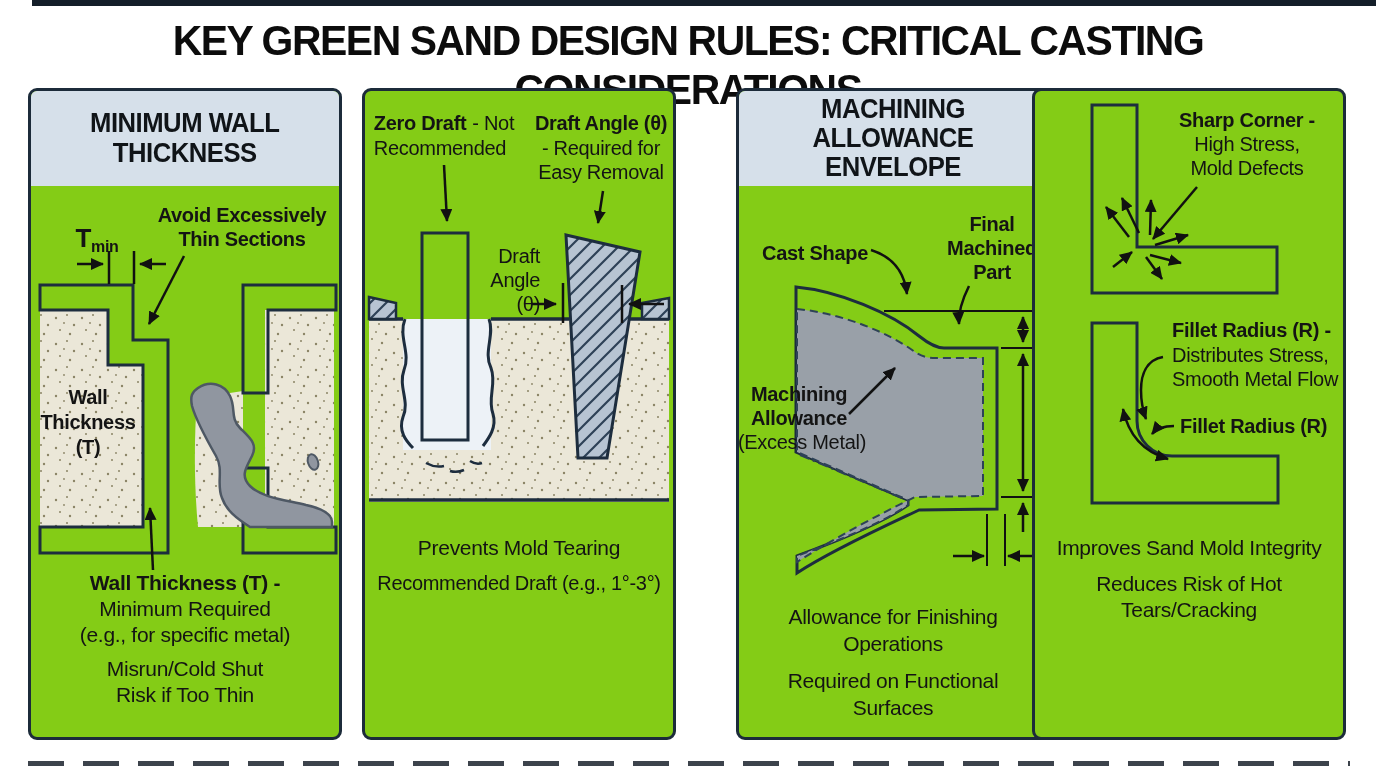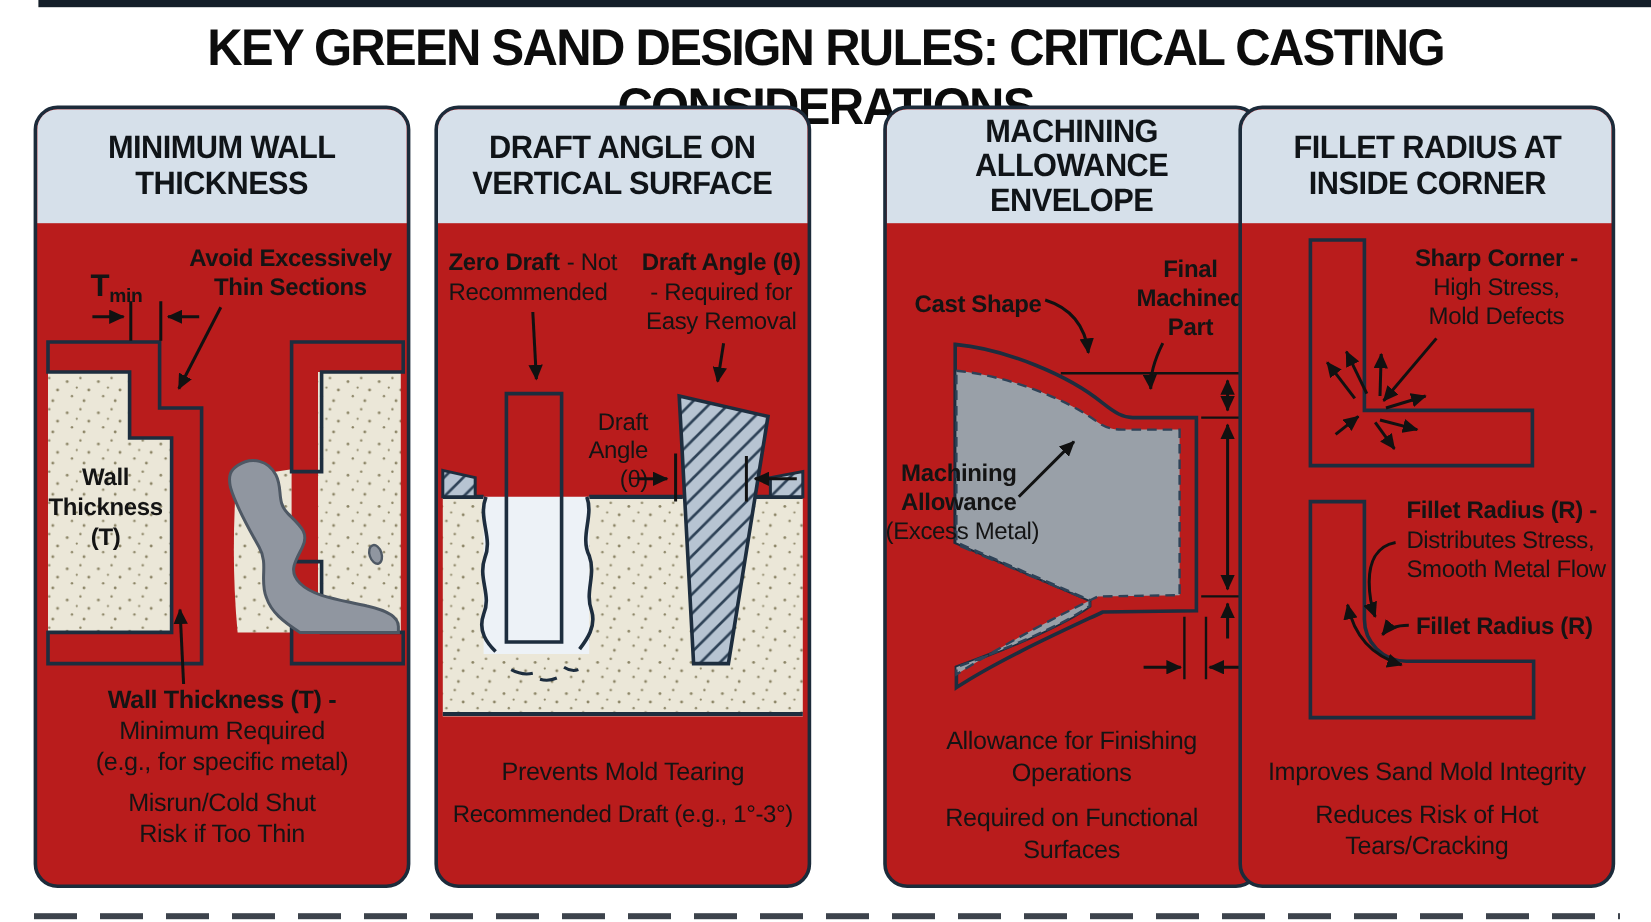--- a/index.html
+++ b/index.html
@@ -5,21 +5,21 @@
   html,body{margin:0;padding:0}
   body{width:1376px;height:768px;position:relative;overflow:hidden;background:#ffffff;
        font-family:"Liberation Sans",sans-serif}
   .topbar{position:absolute;left:32px;top:0;width:1344px;height:6px;background:#141e29}
   .bottomdash{position:absolute;left:28px;top:761px;width:1322px;height:5px;
        background:repeating-linear-gradient(90deg,#1a222c 0 36px,transparent 36px 55px);opacity:.85}
   .title{position:absolute;top:16px;left:0;width:100%;text-align:center;
        font-size:43px;font-weight:700;letter-spacing:-1.5px;color:#0c0c0c}
   .title>span{display:inline-block;transform:scaleX(.95)}
   .panel{position:absolute;top:88px;width:308px;height:646px;border:3px solid #1c2b3a;
-       border-radius:20px;background:#b91c1c;overflow:hidden;box-sizing:content-box}
+       border-radius:9px;background:#84cc16;overflow:hidden;box-sizing:content-box}
   #pa{left:28px}#pb{left:362px}#pc{left:736px}#pd{left:1032px}
   .ph{height:95px;background:#d6e0ea;display:flex;align-items:center;justify-content:center;
       text-align:center;font-size:27px;font-weight:700;line-height:1.08;letter-spacing:-0.5px;color:#101418}
   .ph>div{transform:scaleX(.95)}
   svg{display:block}
   svg text{font-family:"Liberation Sans",sans-serif;fill:#141414;letter-spacing:-0.3px}
   .b{font-weight:700}
   .s16{font-size:16px}.s20{font-size:20px}.s21{font-size:21px}.s26{font-size:26px}
   .ol{stroke:#1d2d3e;stroke-width:3;fill:none}
   .dim{stroke:#111;stroke-width:2.5;fill:none}
@@ -97,24 +97,20 @@
       <text x="185" y="590" text-anchor="middle" class="s21 b">Wall Thickness (T) -</text>
       <text x="185" y="616" text-anchor="middle" class="s21">Minimum Required</text>
       <text x="185" y="642" text-anchor="middle" class="s21">(e.g., for specific metal)</text>
       <text x="185" y="676" text-anchor="middle" class="s21">Misrun/Cold Shut</text>
       <text x="185" y="702" text-anchor="middle" class="s21">Risk if Too Thin</text>
     </g>
   </svg>
 </div>
 
 <div class="panel" id="pb">
-  <div class="ph">
-    <div><span>DRAFT ANGLE ON</span><br>
-         <span>VERTICAL SURFACE</span></div>
-  </div>
   <svg width="308" height="551" viewBox="365 186 308 551">
     <defs>
       <pattern id="p2h" patternUnits="userSpaceOnUse" width="16" height="16">
         <rect width="16" height="16" fill="#b7c4d2"></rect>
         <path d="M-4,20 L20,-4 M4,28 L28,4 M-12,12 L12,-12" stroke="#2e4257" stroke-width="2.2"></path>
       </pattern>
       <pattern id="p2s" patternUnits="userSpaceOnUse" width="26" height="26">
         <rect width="26" height="26" fill="#ebe7d8"></rect>
         <circle cx="4" cy="6" r="1.2" fill="#8b8465"></circle>
           <circle cx="15" cy="3" r="1" fill="#8b8465"></circle>
@@ -230,24 +226,20 @@
     <g>
       <text x="854" y="624" text-anchor="middle" class="s21">Allowance for Finishing</text>
       <text x="854" y="651" text-anchor="middle" class="s21">Operations</text>
       <text x="854" y="688" text-anchor="middle" class="s21">Required on Functional</text>
       <text x="854" y="715" text-anchor="middle" class="s21">Surfaces</text>
     </g>
   </svg>
 </div>
 
 <div class="panel" id="pd">
-  <div class="ph">
-    <div><span>FILLET RADIUS AT</span><br>
-         <span>INSIDE CORNER</span></div>
-  </div>
   <svg width="308" height="551" viewBox="1035 186 308 551">
     <defs>
       <pattern id="p4h" patternUnits="userSpaceOnUse" width="16" height="16">
         <rect width="16" height="16" fill="#b7c4d2"></rect>
         <path d="M-4,20 L20,-4 M4,28 L28,4 M-12,12 L12,-12" stroke="#2e4257" stroke-width="2.2"></path>
       </pattern>
       <marker id="p4ah" markerUnits="userSpaceOnUse" markerWidth="14" markerHeight="12" refX="12" refY="6" orient="auto-start-reverse">
         <path d="M0,0 L13,6 L0,12 Z" fill="#111"></path>
       </marker>
     </defs>

